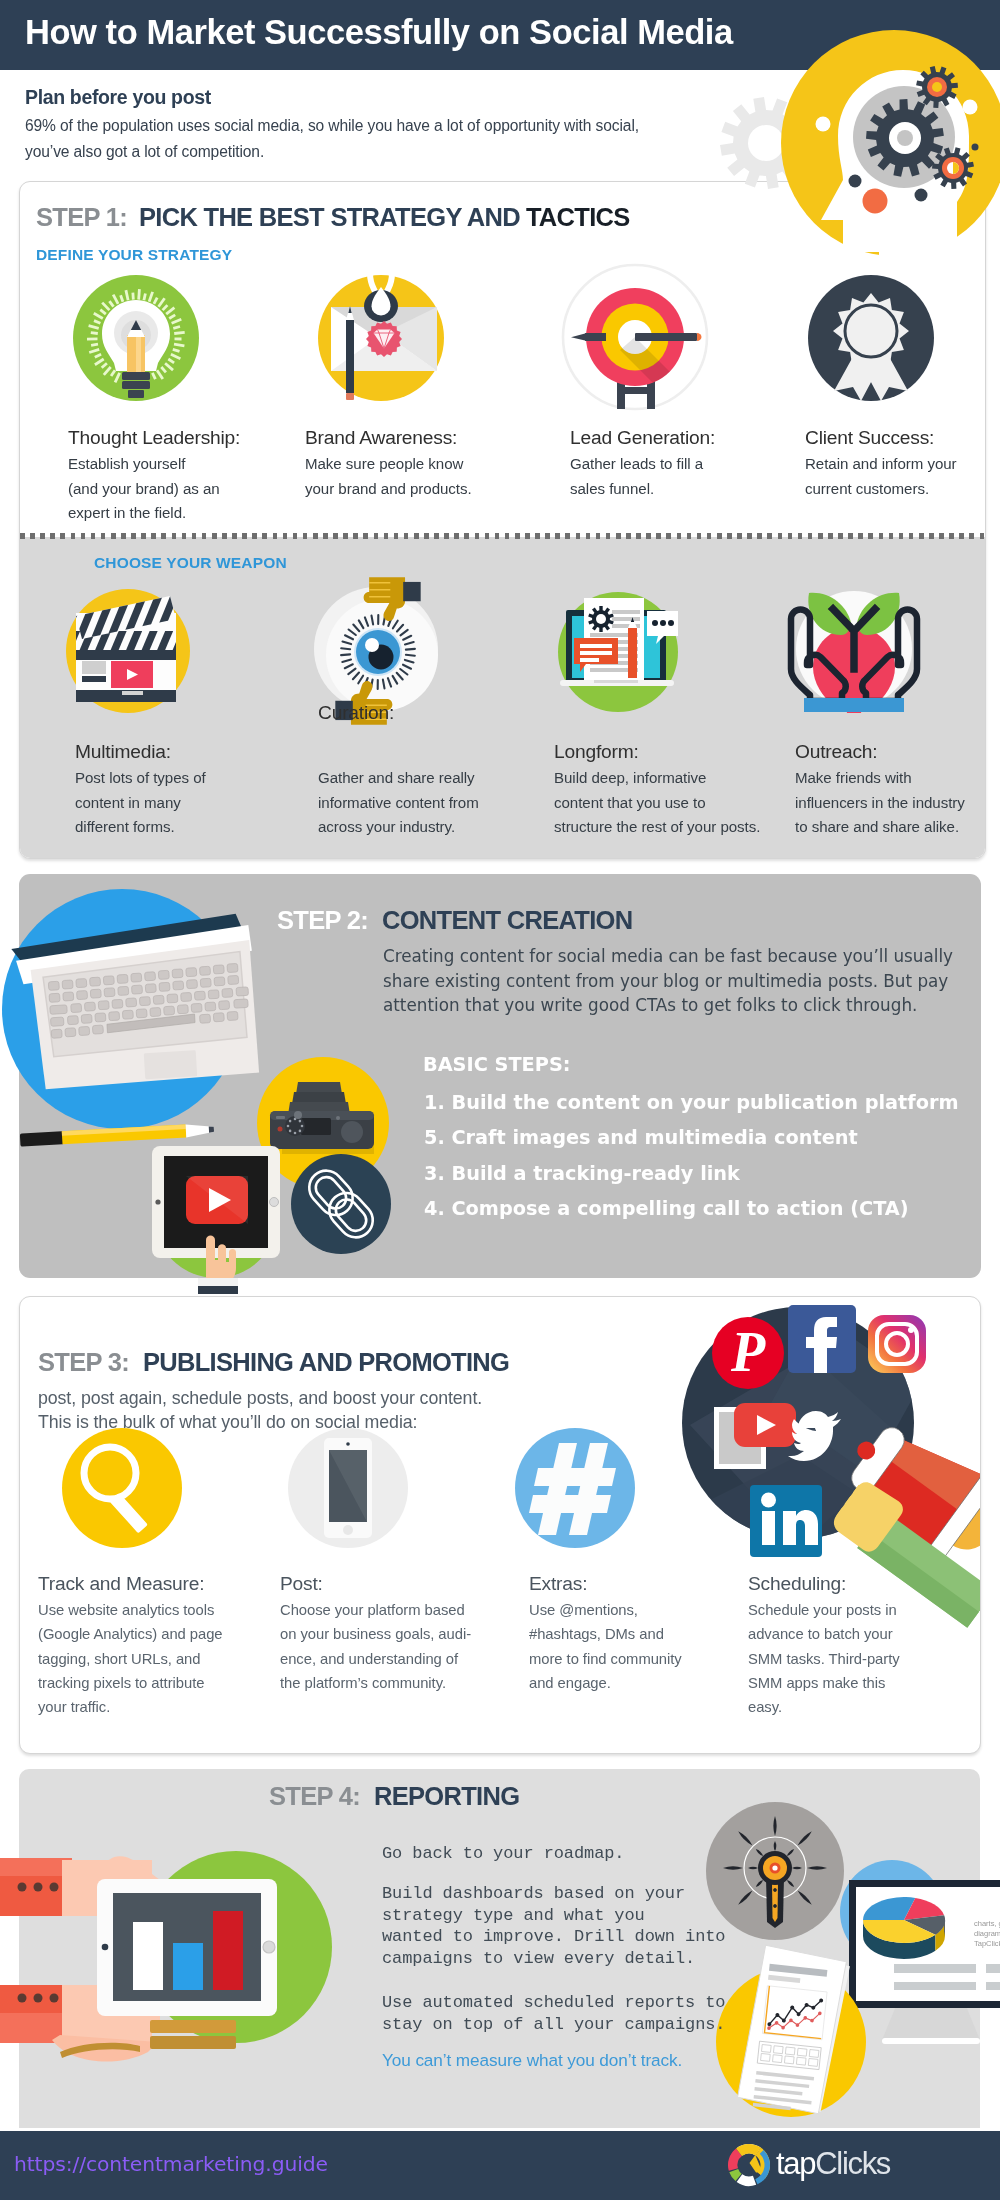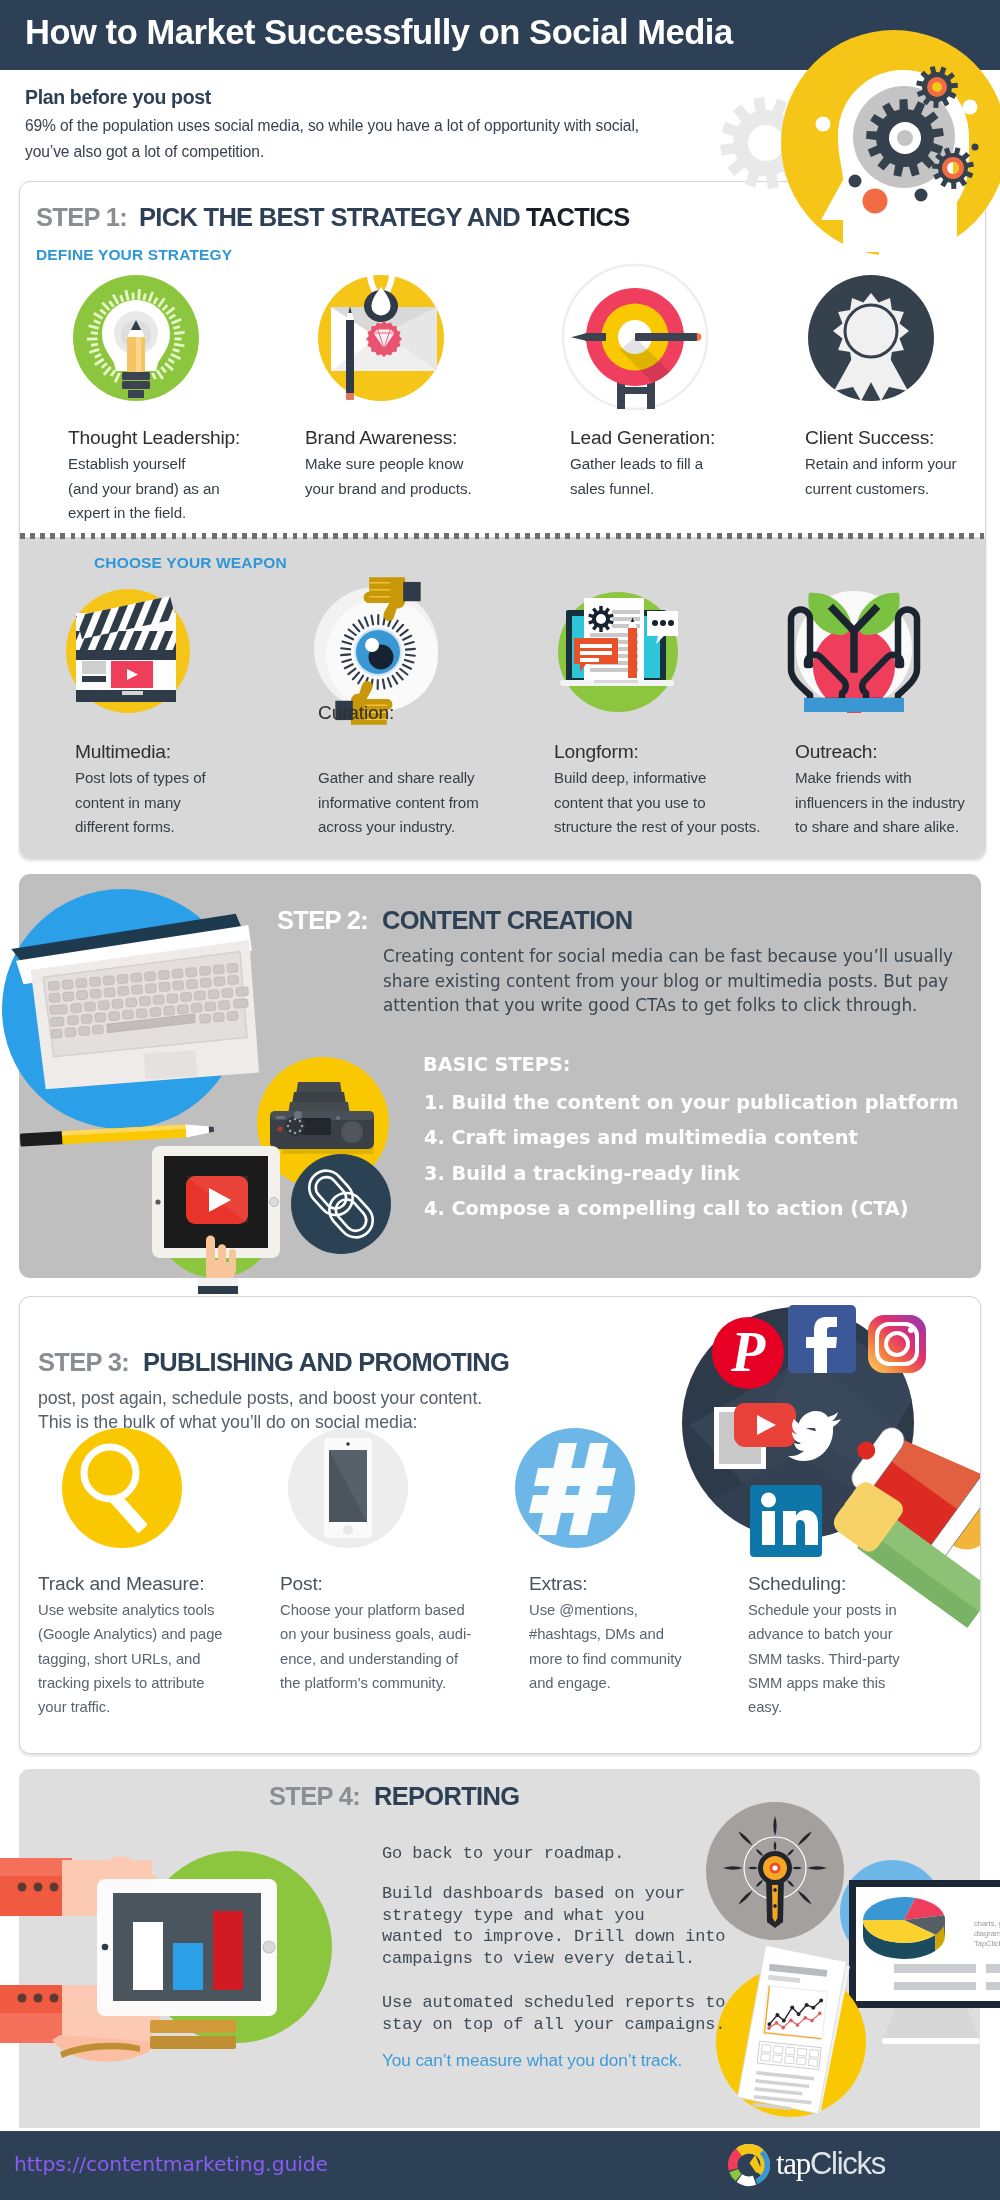--- a/index.html
+++ b/index.html
@@ -45,21 +45,21 @@
   .s3t { position:absolute; font-size:19.2px; color:#4a545e; letter-spacing:-0.2px; white-space:nowrap; }
   .s3b { position:absolute; font-size:14.8px; color:#5a646e; line-height:24.3px; letter-spacing:-0.05px; white-space:nowrap; }
 
   .s4p { position:absolute; font-family:Liberation Mono, monospace; font-size:17px; line-height:21.7px; color:#414c56; letter-spacing:-0.1px; white-space:nowrap; }
   .s4link { position:absolute; font-family:"Liberation Sans", sans-serif; font-size:17.2px; color:#3d9ad8; letter-spacing:-0.1px; white-space:nowrap; }
 
   .ftr { left:0; top:2131px; width:1000px; height:69px; background:#2e4055; }
   .ftr-url { left:14px; top:2152px; font-family:"DejaVu Sans", sans-serif; font-size:20.3px; color:#8b5cf6; letter-spacing:-0.1px; }
   .logo-wrap { left:727px; top:2143px; }
   .logo-txt { left:776px; top:2146px; font-size:31px; color:#ffffff; letter-spacing:-1.3px; }
-  .logo-txt b { font-weight:normal;font-family:Liberation Serif, serif; }
+  .logo-txt b { font-weight:normal; }
   .logo-txt .lt2 { color:#dfe4ea; }
 </style>
 </head>
 <body>
 
 <div class="page">
 <div class="abs" style="left:716px;top:93px;z-index:1;">
       <svg width="100" height="100" viewBox="0 0 100 100">
 <path d="M94.6,61.1 L90.8,71.2 L78.5,66.6 L74.8,71.8 L83.1,81.9 L74.7,88.8 L66.4,78.6 L60.6,81.3 L62.7,94.2 L52.0,96.0 L49.9,83.0 L43.5,82.4 L38.9,94.6 L28.8,90.8 L33.4,78.5 L28.2,74.8 L18.1,83.1 L11.2,74.7 L21.4,66.4 L18.7,60.6 L5.8,62.7 L4.0,52.0 L17.0,49.9 L17.6,43.5 L5.4,38.9 L9.2,28.8 L21.5,33.4 L25.2,28.2 L16.9,18.1 L25.3,11.2 L33.6,21.4 L39.4,18.7 L37.3,5.8 L48.0,4.0 L50.1,17.0 L56.5,17.6 L61.1,5.4 L71.2,9.2 L66.6,21.5 L71.8,25.2 L81.9,16.9 L88.8,25.3 L78.6,33.6 L81.3,39.4 L94.2,37.3 L96.0,48.0 L83.0,50.1 L82.4,56.5 Z" fill="#e9e9e9"></path>
 <circle cx="50" cy="50" r="18" fill="#ffffff"></circle>
@@ -540,21 +540,21 @@
 </svg>
     </div>
 <div class="abs step-h" style="left:277px;top:908px;"><span class="t-white">STEP 2:</span><span style="display:inline-block;width:14px"></span><span class="t-navy">CONTENT CREATION</span></div>
 <div class="abs s2body" style="left:383px;top:944px;">
       <div>Creating content for social media can be fast because you’ll usually</div>
       <div>share existing content from your blog or multimedia posts. But pay</div>
       <div>attention that you write good CTAs to get folks to click through.</div>
     </div>
 <div class="abs s2h" style="left:423px;top:1053px;">BASIC STEPS:</div>
 <div class="abs s2step" style="left:424px;top:1091px;">1. Build the content on your publication platform</div>
-<div class="abs s2step" style="left:424px;top:1126px;">4. Craft images and multimedia content</div>
+<div class="abs s2step" style="left:424px;top:1126px;">5. Craft images and multimedia content</div>
 <div class="abs s2step" style="left:424px;top:1162px;">3. Build a tracking-ready link</div>
 <div class="abs s2step" style="left:424px;top:1197px;">4. Compose a compelling call to action (CTA)</div>
 <div class="card card-3">
   <div class="abs" style="left:660px;top:-2px;">
         <svg width="330" height="270" viewBox="0 0 330 270">
 <defs>
             <clipPath id="socclip">
               <circle cx="118" cy="128" r="116"></circle>
             </clipPath>
           </defs>

